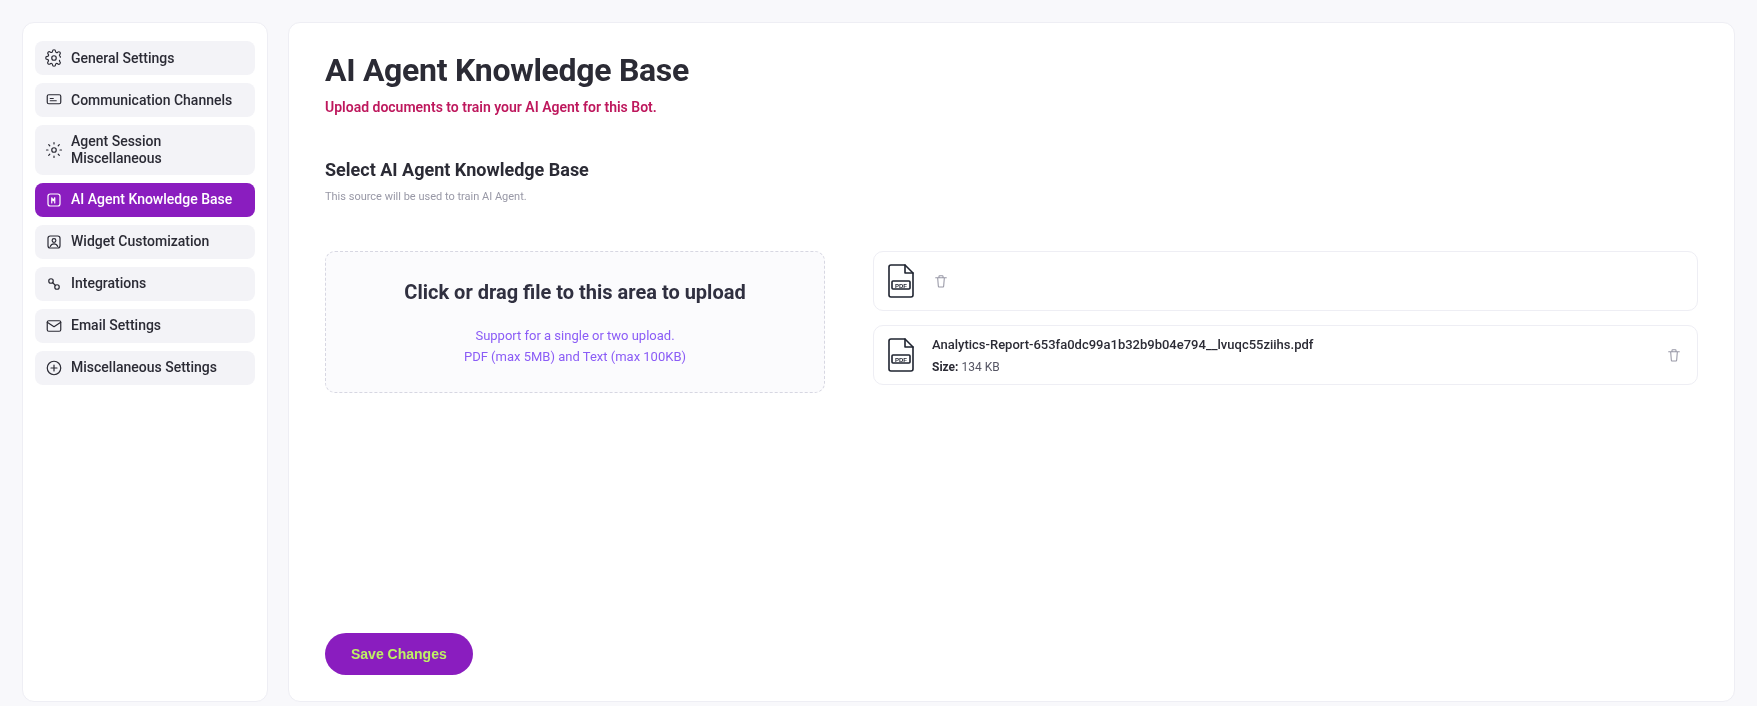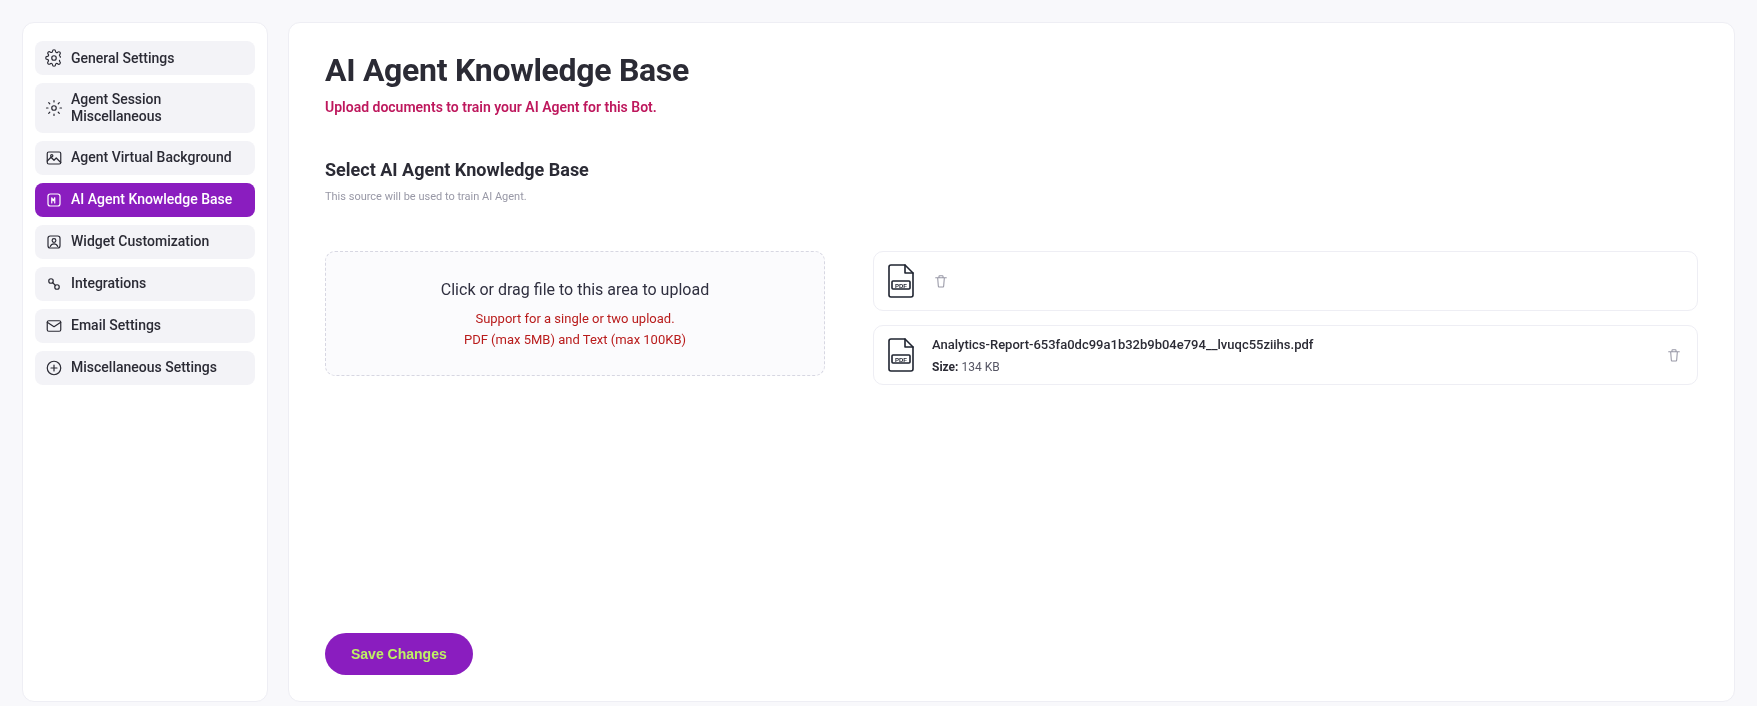--- a/index.html
+++ b/index.html
@@ -101,28 +101,28 @@
   .upload-area {
     flex: 0 0 500px;
     border: 1px dashed #d7d7e2;
     border-radius: 10px;
     background: #fbfbfd;
     text-align: center;
     padding: 28px 20px 24px 20px;
     cursor: pointer;
   }
   .upload-title {
-    font-size: 16px;
+    font-size: 20px;
     color: #303040;
-    font-weight: 400;
+    font-weight: 700;
   }
   .upload-sub {
     font-size: 13px;
-    color: #b91c1c;
-    margin-top: 10px;
+    color: #8b5cf6;
+    margin-top: 22px;
     line-height: 1.6;
   }
 
   .file-list {
     flex: 1;
     display: flex;
     flex-direction: column;
     gap: 14px;
   }
   .file-card {
@@ -189,41 +189,40 @@
     <div class="nav-item">
       <span class="nav-icon">
         <svg viewBox="0 0 24 24" fill="none" stroke-width="1.6" stroke-linecap="round" stroke-linejoin="round">
           <circle cx="12" cy="12" r="3"></circle>
           <path d="M19.4 15a1.7 1.7 0 0 0 .34 1.87l.06.06a2 2 0 1 1-2.83 2.83l-.06-.06a1.7 1.7 0 0 0-1.87-.34 1.7 1.7 0 0 0-1.03 1.56V21a2 2 0 1 1-4 0v-.09a1.7 1.7 0 0 0-1.11-1.56 1.7 1.7 0 0 0-1.87.34l-.06.06a2 2 0 1 1-2.83-2.83l.06-.06a1.7 1.7 0 0 0 .34-1.87 1.7 1.7 0 0 0-1.56-1.03H3a2 2 0 1 1 0-4h.09a1.7 1.7 0 0 0 1.56-1.11 1.7 1.7 0 0 0-.34-1.87l-.06-.06a2 2 0 1 1 2.83-2.83l.06.06a1.7 1.7 0 0 0 1.87.34H9a1.7 1.7 0 0 0 1.03-1.56V3a2 2 0 1 1 4 0v.09a1.7 1.7 0 0 0 1.03 1.56 1.7 1.7 0 0 0 1.87-.34l.06-.06a2 2 0 1 1 2.83 2.83l-.06.06a1.7 1.7 0 0 0-.34 1.87V9c.66.27 1.09.91 1.09 1.63V11a2 2 0 1 1 0 0"></path>
         </svg>
       </span>
       <span>General Settings</span>
     </div>
 
+    <div class="nav-item">
+      <span class="nav-icon">
+        <svg viewBox="0 0 24 24" fill="none" stroke-width="1.6" stroke-linecap="round" stroke-linejoin="round">
+          <rect x="3" y="5" width="18" height="12" rx="2"></rect>
+          <path d="M7 10h4M7 13h8"></path>
+        </svg>
+      </span>
+      <span>Communication Channels</span>
+    </div>
 
     <div class="nav-item">
       <span class="nav-icon">
         <svg viewBox="0 0 24 24" fill="none" stroke-width="1.6" stroke-linecap="round" stroke-linejoin="round">
           <circle cx="12" cy="12" r="3"></circle>
           <path d="M12 2v2M12 20v2M4.93 4.93l1.41 1.41M17.66 17.66l1.41 1.41M2 12h2M20 12h2M4.93 19.07l1.41-1.41M17.66 6.34l1.41-1.41"></path>
         </svg>
       </span>
       <span>Agent Session Miscellaneous</span>
     </div>
 
-    <div class="nav-item">
-      <span class="nav-icon">
-        <svg viewBox="0 0 24 24" fill="none" stroke-width="1.6" stroke-linecap="round" stroke-linejoin="round">
-          <rect x="3" y="4" width="18" height="16" rx="2"></rect>
-          <path d="M3 16l5-5 4 4 3-3 6 6"></path>
-          <circle cx="9" cy="9" r="1.5"></circle>
-        </svg>
-      </span>
-      <span>Agent Virtual Background</span>
-    </div>
 
     <div class="nav-item active">
       <span class="nav-icon">
         <svg viewBox="0 0 24 24" fill="none" stroke-width="1.6" stroke-linecap="round" stroke-linejoin="round">
           <rect x="4" y="4" width="16" height="16" rx="3"></rect>
           <path d="M9 16V9l2 4 2-4v7"></path>
         </svg>
       </span>
       <span>AI Agent Knowledge Base</span>
     </div>

